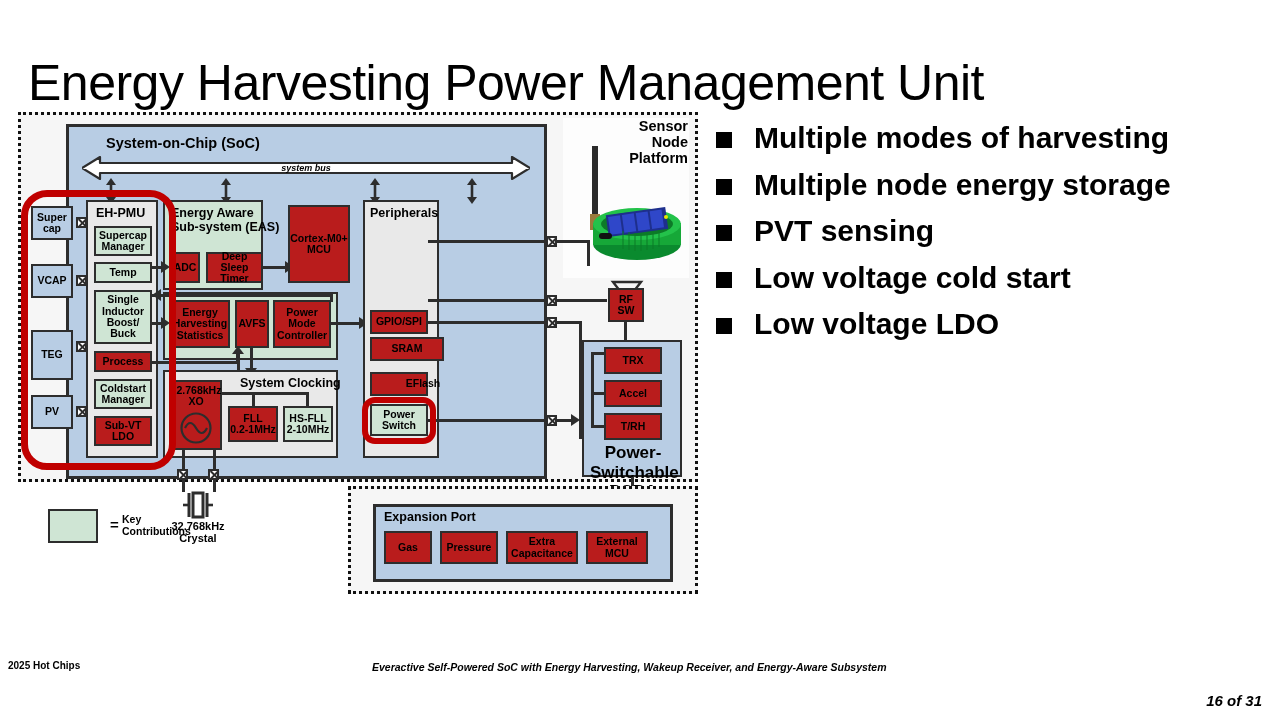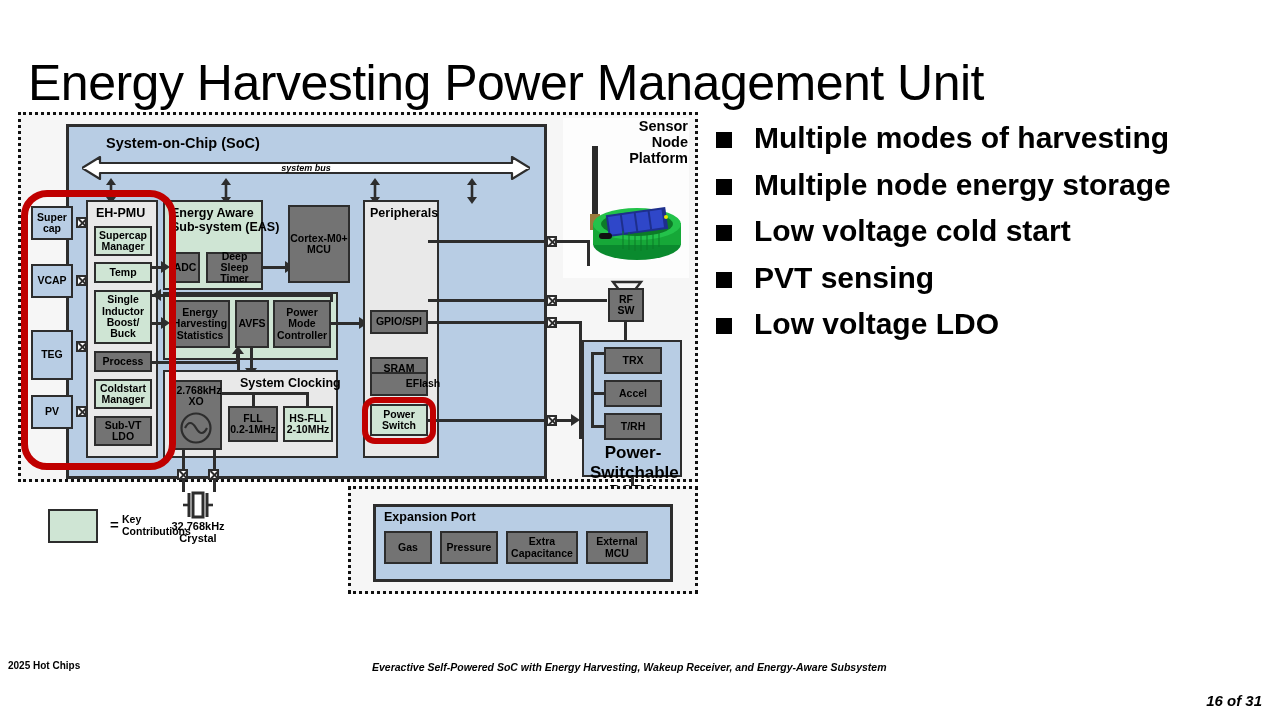--- a/index.html
+++ b/index.html
@@ -40,21 +40,21 @@
 
   .dash-box{
     border:3px dotted #111; background:#f6f6f6;
   }
   .soc{
     background:#b8cde4; border:3px solid #2d2d2d;
   }
   .grp{ background:#e9e9e9; border:2.5px solid #2d2d2d; }
   .grp-green{ background:#cfe5d4; border:2.5px solid #2d2d2d; }
   .blk{
-    background:#737373; border:2px solid #2d2d2d;
+    background:#b91c1c; border:2px solid #2d2d2d;
     display:flex; align-items:center; justify-content:center; text-align:center;
     font-size:10.5px; font-weight:bold; line-height:1.08;
   }
   .blk.green{ background:#cfe5d4; }
   .blk.blue{ background:#b8cde4; }
   .grp-title{
     font-size:13px; font-weight:bold; white-space:nowrap;
   }
   .lbl{ font-size:11px; font-weight:bold; text-align:center; line-height:1.1; }
   .wire{ background:#2d2d2d; }
@@ -110,25 +110,25 @@
   <div class="bullet">
     <span class="sq"></span>
     <span class="btxt">Multiple modes of harvesting</span>
   </div>
   <div class="bullet">
     <span class="sq"></span>
     <span class="btxt">Multiple node energy storage</span>
   </div>
   <div class="bullet">
     <span class="sq"></span>
-    <span class="btxt">Low voltage cold start</span>
+    <span class="btxt">PVT sensing</span>
   </div>
   <div class="bullet">
     <span class="sq"></span>
-    <span class="btxt">PVT sensing</span>
+    <span class="btxt">Low voltage cold start</span>
   </div>
   <div class="bullet">
     <span class="sq"></span>
     <span class="btxt">Low voltage LDO</span>
   </div>
 </div>
 
 <div id="footer-left">2025 Hot Chips</div>
 <div id="footer-center">Everactive Self-Powered SoC with Energy Harvesting, Wakeup Receiver, and Energy-Aware Subsystem</div>
 <div id="footer-right">16 of 31</div>
@@ -361,21 +361,21 @@
       <div>MCU</div>
     </div>
   </div>
 
   <div class="grp" style="left:345px;top:88px;width:76px;height:258px;"></div>
   <div class="grp-title" style="left:352px;top:94px;font-size:12.5px;">Peripherals</div>
 
   <div class="blk" style="left:352px;top:198px;width:58px;height:24px;">
     <div>GPIO/SPI</div>
   </div>
-  <div class="blk" style="left:352px;top:225px;width:58px;height:24px;margin-top:20px;">
+  <div class="blk" style="left:352px;top:225px;width:74px;height:24px;">
     <div>SRAM</div>
   </div>
   <div class="blk" style="left:352px;top:260px;width:58px;height:24px;padding-left:48px;">
     <div>EFlash</div>
   </div>
   <div class="blk green" style="left:352px;top:292px;width:58px;height:32px;">
     <div>
       <div>Power</div>
       <div>Switch</div>
     </div>

